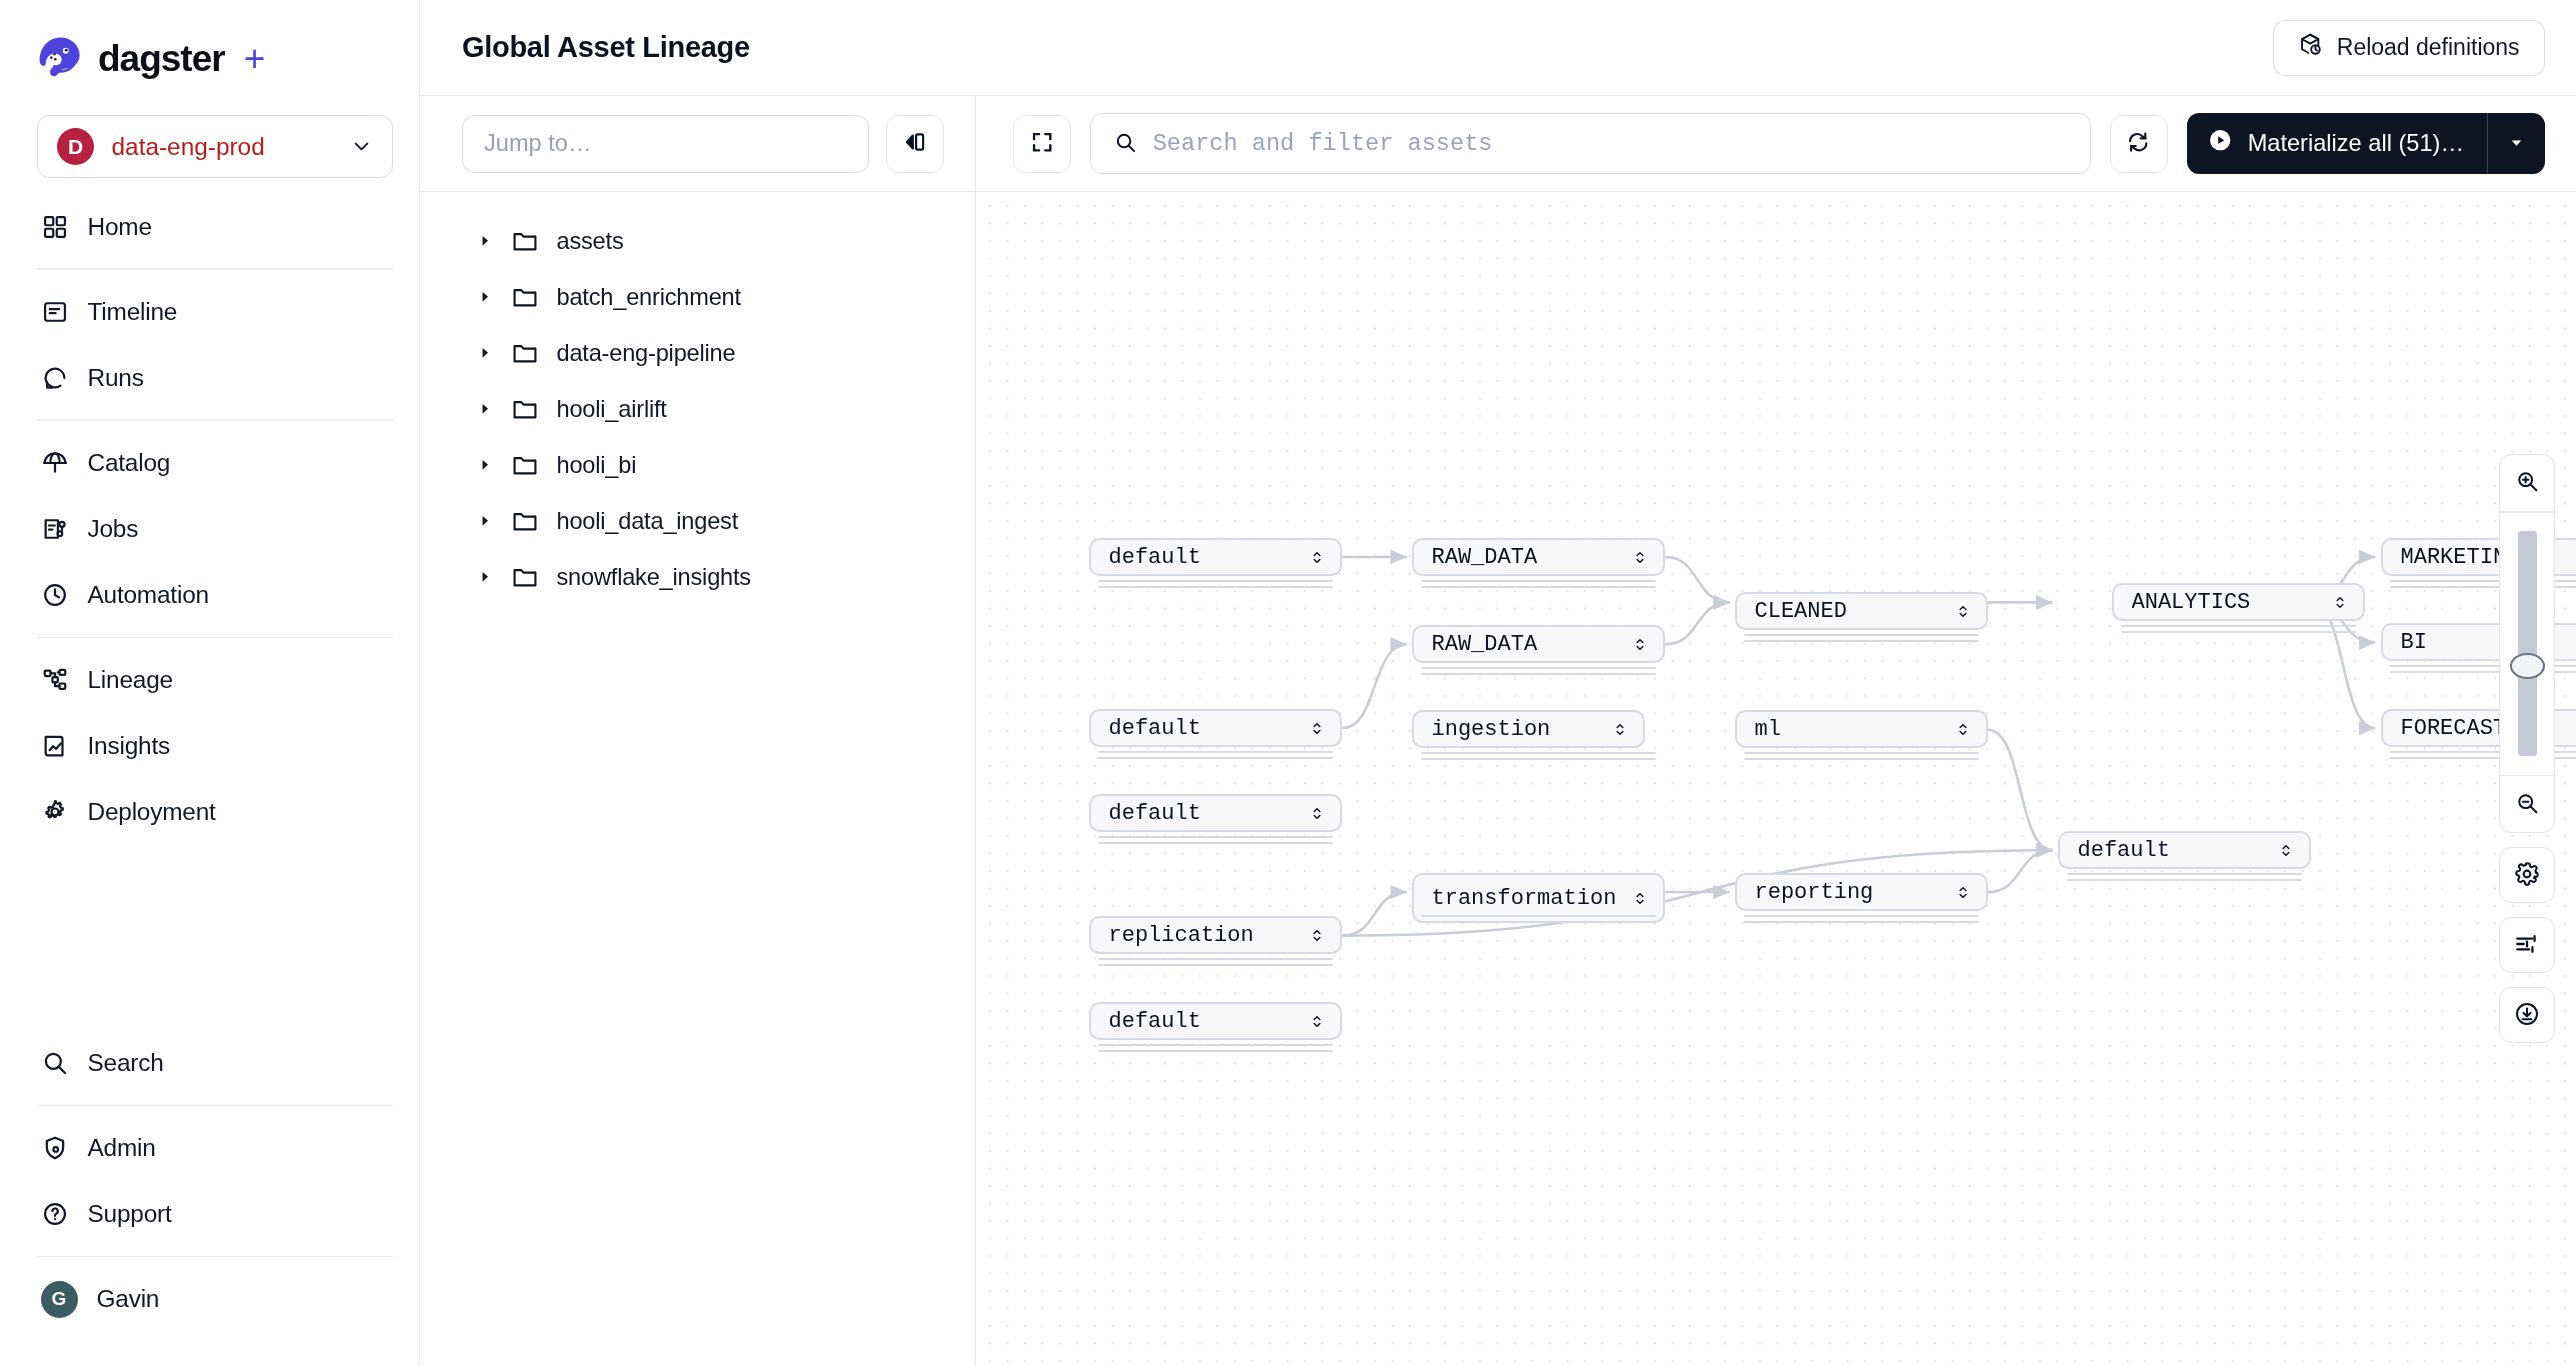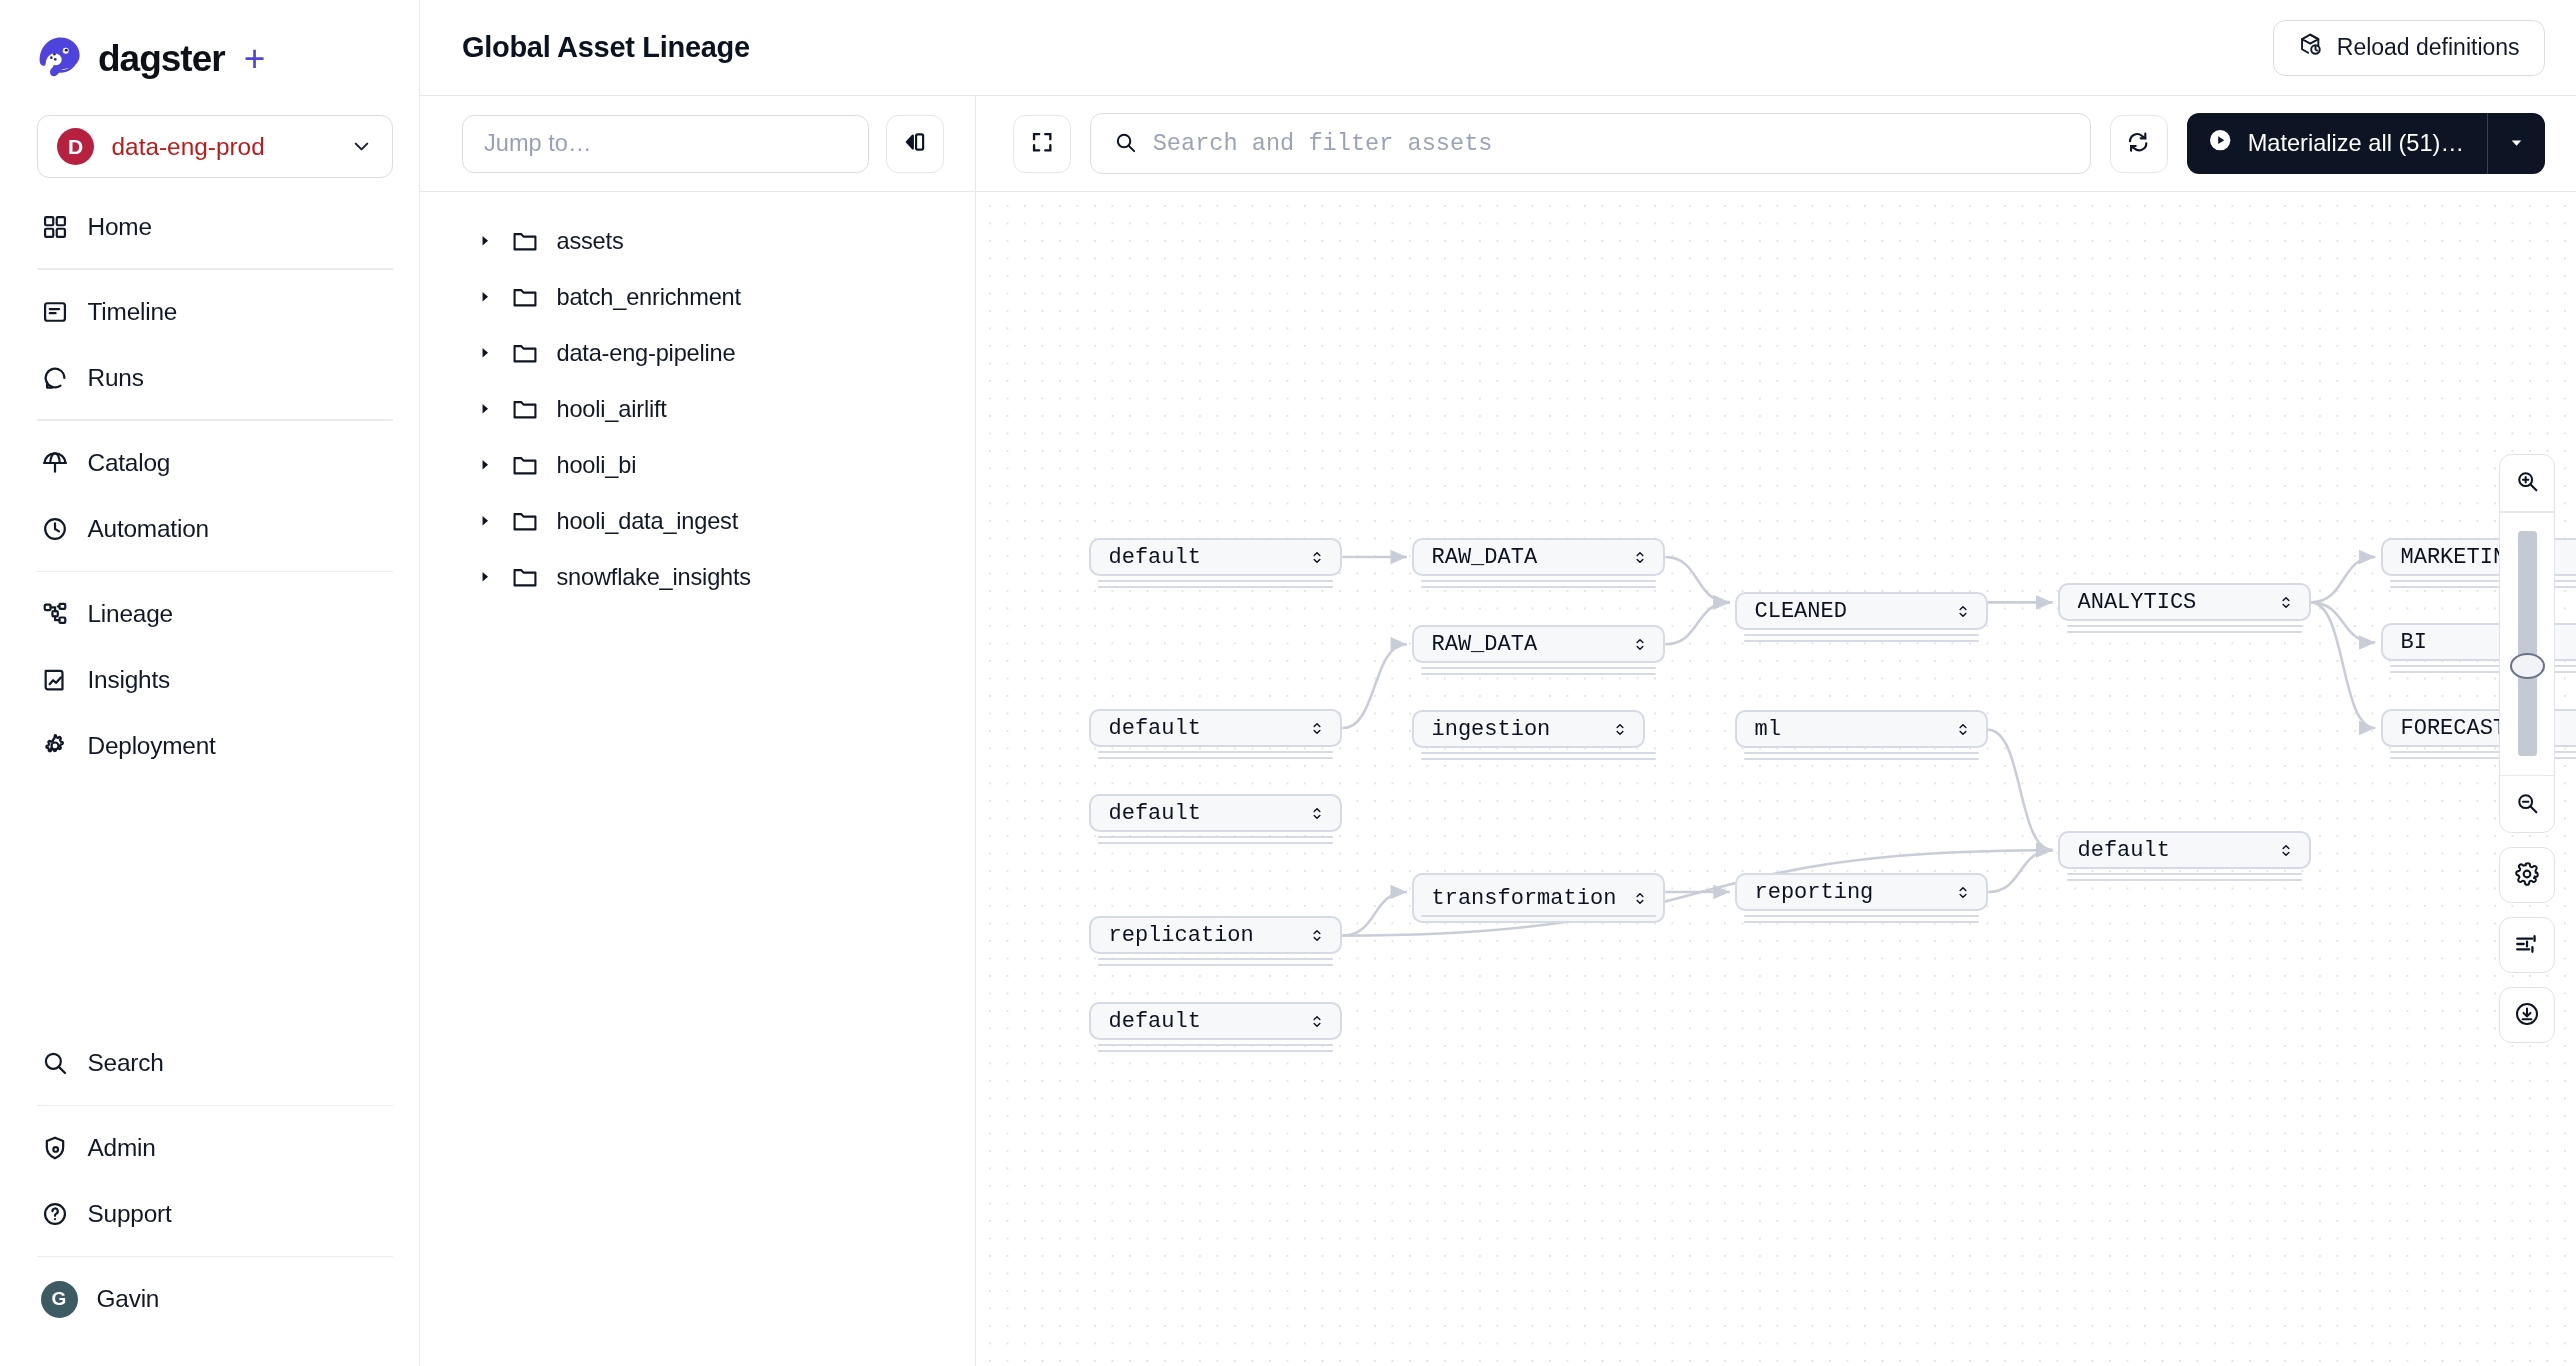--- a/index.html
+++ b/index.html
@@ -277,20 +277,32 @@
         <div class="nav-item">
           <span class="ic">
             <svg width="28" height="28" viewBox="0 0 24 24" fill="none" stroke="#111827" stroke-width="1.9" stroke-linecap="round" stroke-linejoin="round">
               <path d="M3.2 12c0-4.8 3.9-8.2 8.8-8.2S20.8 7.2 20.8 12"></path>
               <path d="M2.6 12h18.8"></path>
               <path d="M12 12v7.5"></path>
               <path d="M8 12c0-4.5 1.6-8.2 4-8.2S16 7.5 16 12"></path>
             </svg>
           </span>
           <span class="nav-label">Catalog</span>
+        </div>
+        <div class="nav-item">
+          <span class="ic">
+            <svg width="28" height="28" viewBox="0 0 24 24" fill="none" stroke="#111827" stroke-width="1.9" stroke-linecap="round" stroke-linejoin="round">
+              <path d="M4 4.5h10.5v15H4z"></path>
+              <path d="M6.8 9h5M6.8 12.5h3"></path>
+              <circle cx="18" cy="8" r="2.2"></circle>
+              <circle cx="16.2" cy="16" r="2"></circle>
+              <path d="M18 10.2v3.4"></path>
+            </svg>
+          </span>
+          <span class="nav-label">Jobs</span>
         </div>
         <div class="nav-item">
           <span class="ic">
             <svg width="28" height="28" viewBox="0 0 24 24" fill="none" stroke="#111827" stroke-width="1.9" stroke-linecap="round" stroke-linejoin="round">
               <circle cx="12" cy="12" r="8.4"></circle>
               <path d="M12 7.2V12l3.4 2"></path>
             </svg>
           </span>
           <span class="nav-label">Automation</span>
         </div>
@@ -741,21 +753,21 @@
                     <polyline points="3 8 6 5 9 8"></polyline>
                     <polyline points="3 12 6 15 9 12"></polyline>
                   </svg>
                 </span>
               </div>
               <div class="stack-lines" style="top: 38px;">
                 <i></i>
                 <i></i>
               </div>
             </div>
-            <div style="position: absolute; left: 1082px; top: 391px; width: 253px;">
+            <div style="position: absolute; left: 1136px; top: 391px; width: 253px;">
               <div class="gnode" style="position: relative; width: 253px; height: 38px;">
                 <span class="lbl">ANALYTICS</span>
                 <span class="chev">
                   <svg width="14" height="19" viewBox="0 0 12 20" fill="none" stroke="#0c1220" stroke-width="1.5" stroke-linecap="round" stroke-linejoin="round">
                     <polyline points="3 8 6 5 9 8"></polyline>
                     <polyline points="3 12 6 15 9 12"></polyline>
                   </svg>
                 </span>
               </div>
               <div class="stack-lines" style="top: 38px;">

